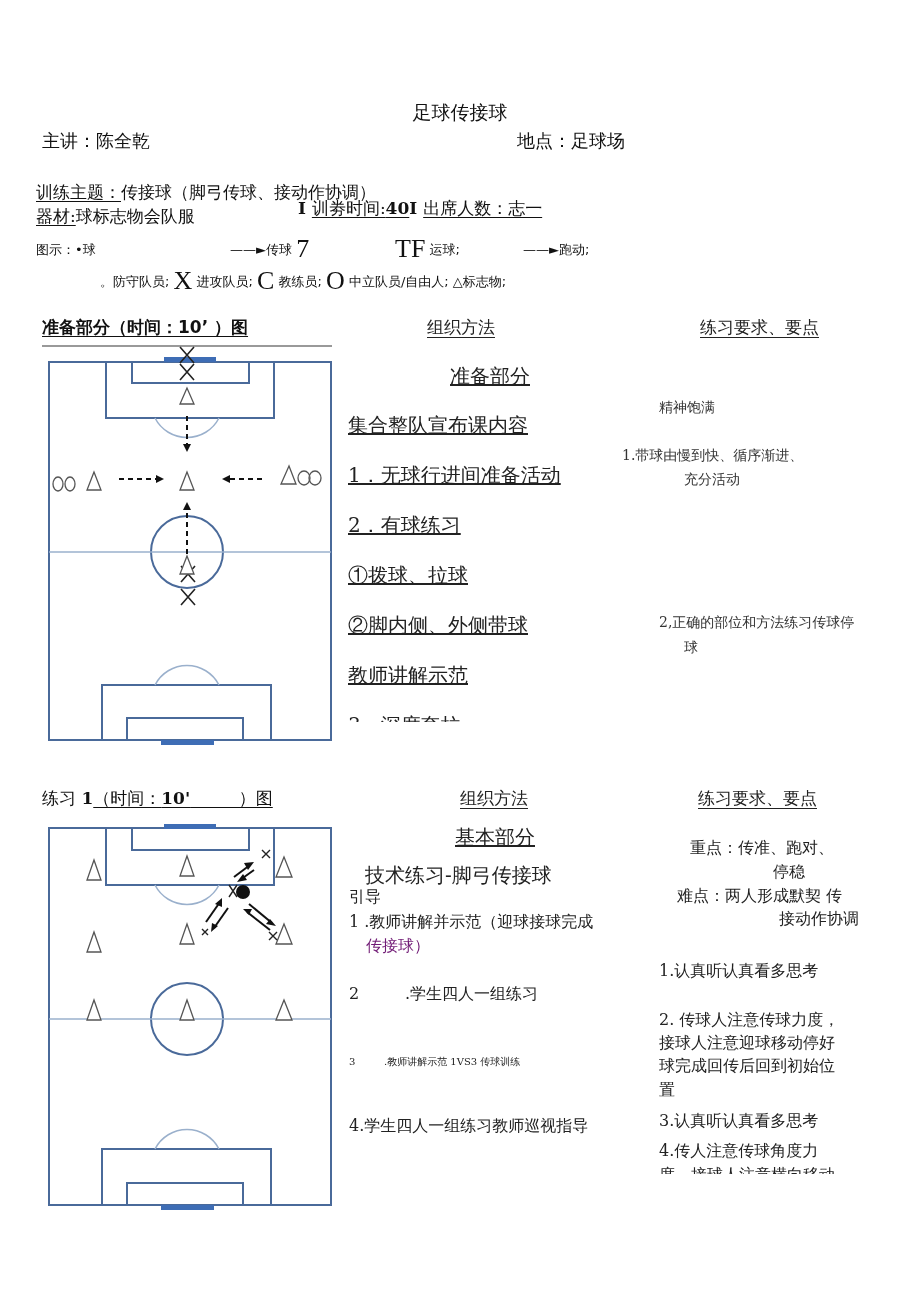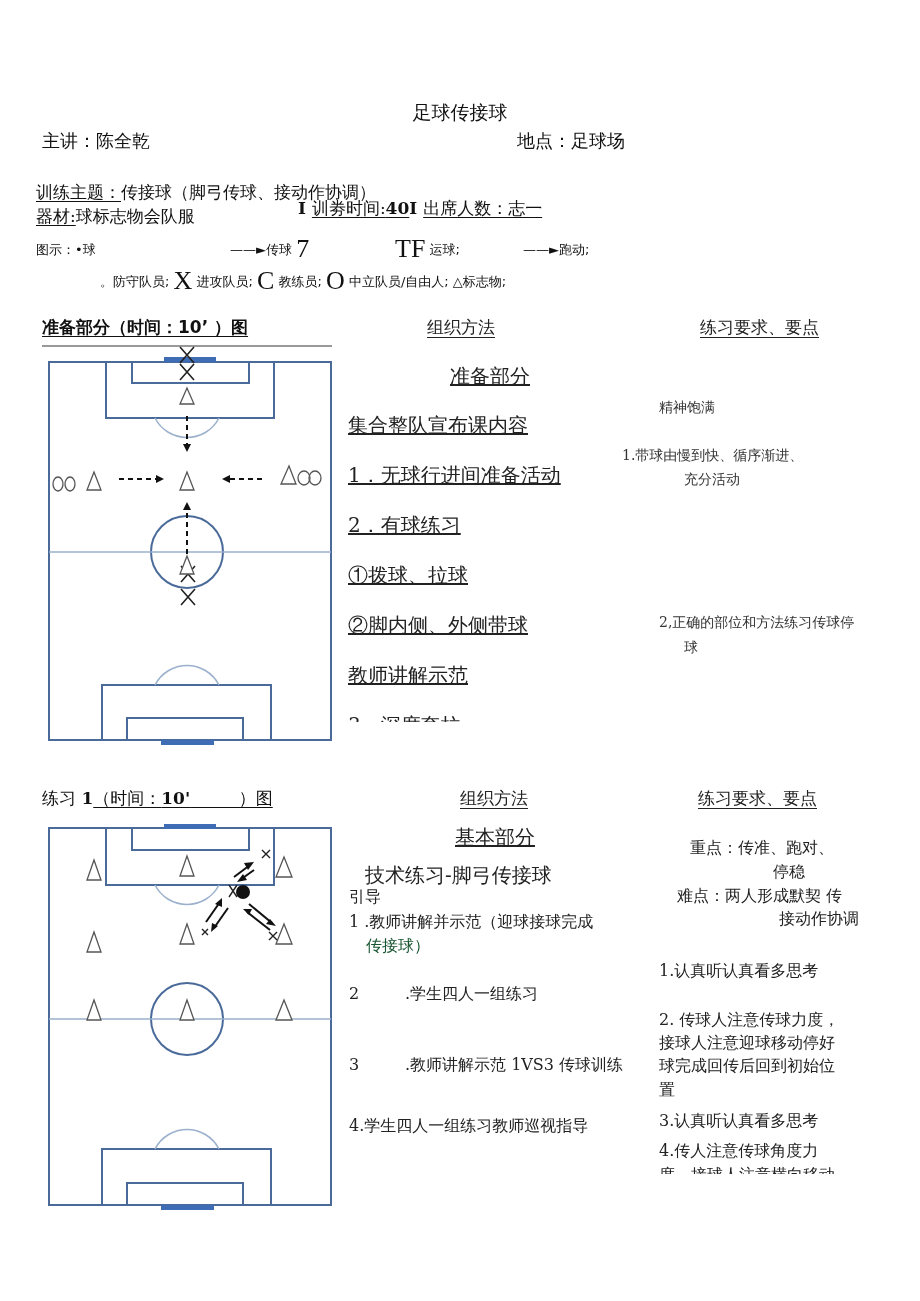--- a/index.html
+++ b/index.html
@@ -192,23 +192,23 @@
     <path d="M167 112 L168 103 L174 106 Z"></path>
     <path d="M232 106 L222 104 L226 99 Z"></path>
     <path d="M199 89 L208 89 L205 95 Z"></path>
   </g>
 </svg>
 
 <div class="abs org" style="top:824px; left:455px;">基本部分</div>
 <div class="abs" style="top:862px; left:349px; font-size:20px; color:#222;margin-left:16px;">技术练习-脚弓传接球</div>
 <div class="abs" style="top:887px; left:349px; font-size:16px; color:#222;">引导</div>
 <div class="abs" style="top:912px; left:349px; font-size:16px; color:#222;">1 .教师讲解并示范（迎球接球完成</div>
-<div class="abs" style="top:936px; left:366px; font-size:16px; color:#14532d;">传接球）</div>
+<div class="abs" style="top:936px; left:366px; font-size:16px; color:#701a75;">传接球）</div>
 <div class="abs" style="top:984px; left:349px; font-size:16px; color:#222; white-space:pre;">2         .学生四人一组练习</div>
-<div class="abs" style="top:1055px; left:349px; font-size:16px; color:#222; white-space:pre;">3         .教师讲解示范 1VS3 传球训练</div>
+<div class="abs" style="top:1055px; left:349px; font-size:10px; color:#222; white-space:pre;">3         .教师讲解示范 1VS3 传球训练</div>
 <div class="abs" style="top:1116px; left:349px; font-size:16px; color:#222;">4.学生四人一组练习教师巡视指导</div>
 
 <div class="clip" style="left:640px; top:834px; width:280px; height:340px;">
   <div class="abs req2" style="top:4px; left:50px;">重点：传准、跑对、</div>
   <div class="abs req2" style="top:28px; left:133px;">停稳</div>
   <div class="abs req2" style="top:52px; left:37px;">难点：两人形成默契 传</div>
   <div class="abs req2" style="top:75px; left:139px;">接动作协调</div>
   <div class="abs req2" style="top:127px; left:19px;">1.认真听认真看多思考</div>
   <div class="abs req2" style="top:176px; left:19px;">2. 传球人注意传球力度，</div>
   <div class="abs req2" style="top:199px; left:19px;">接球人注意迎球移动停好</div>

